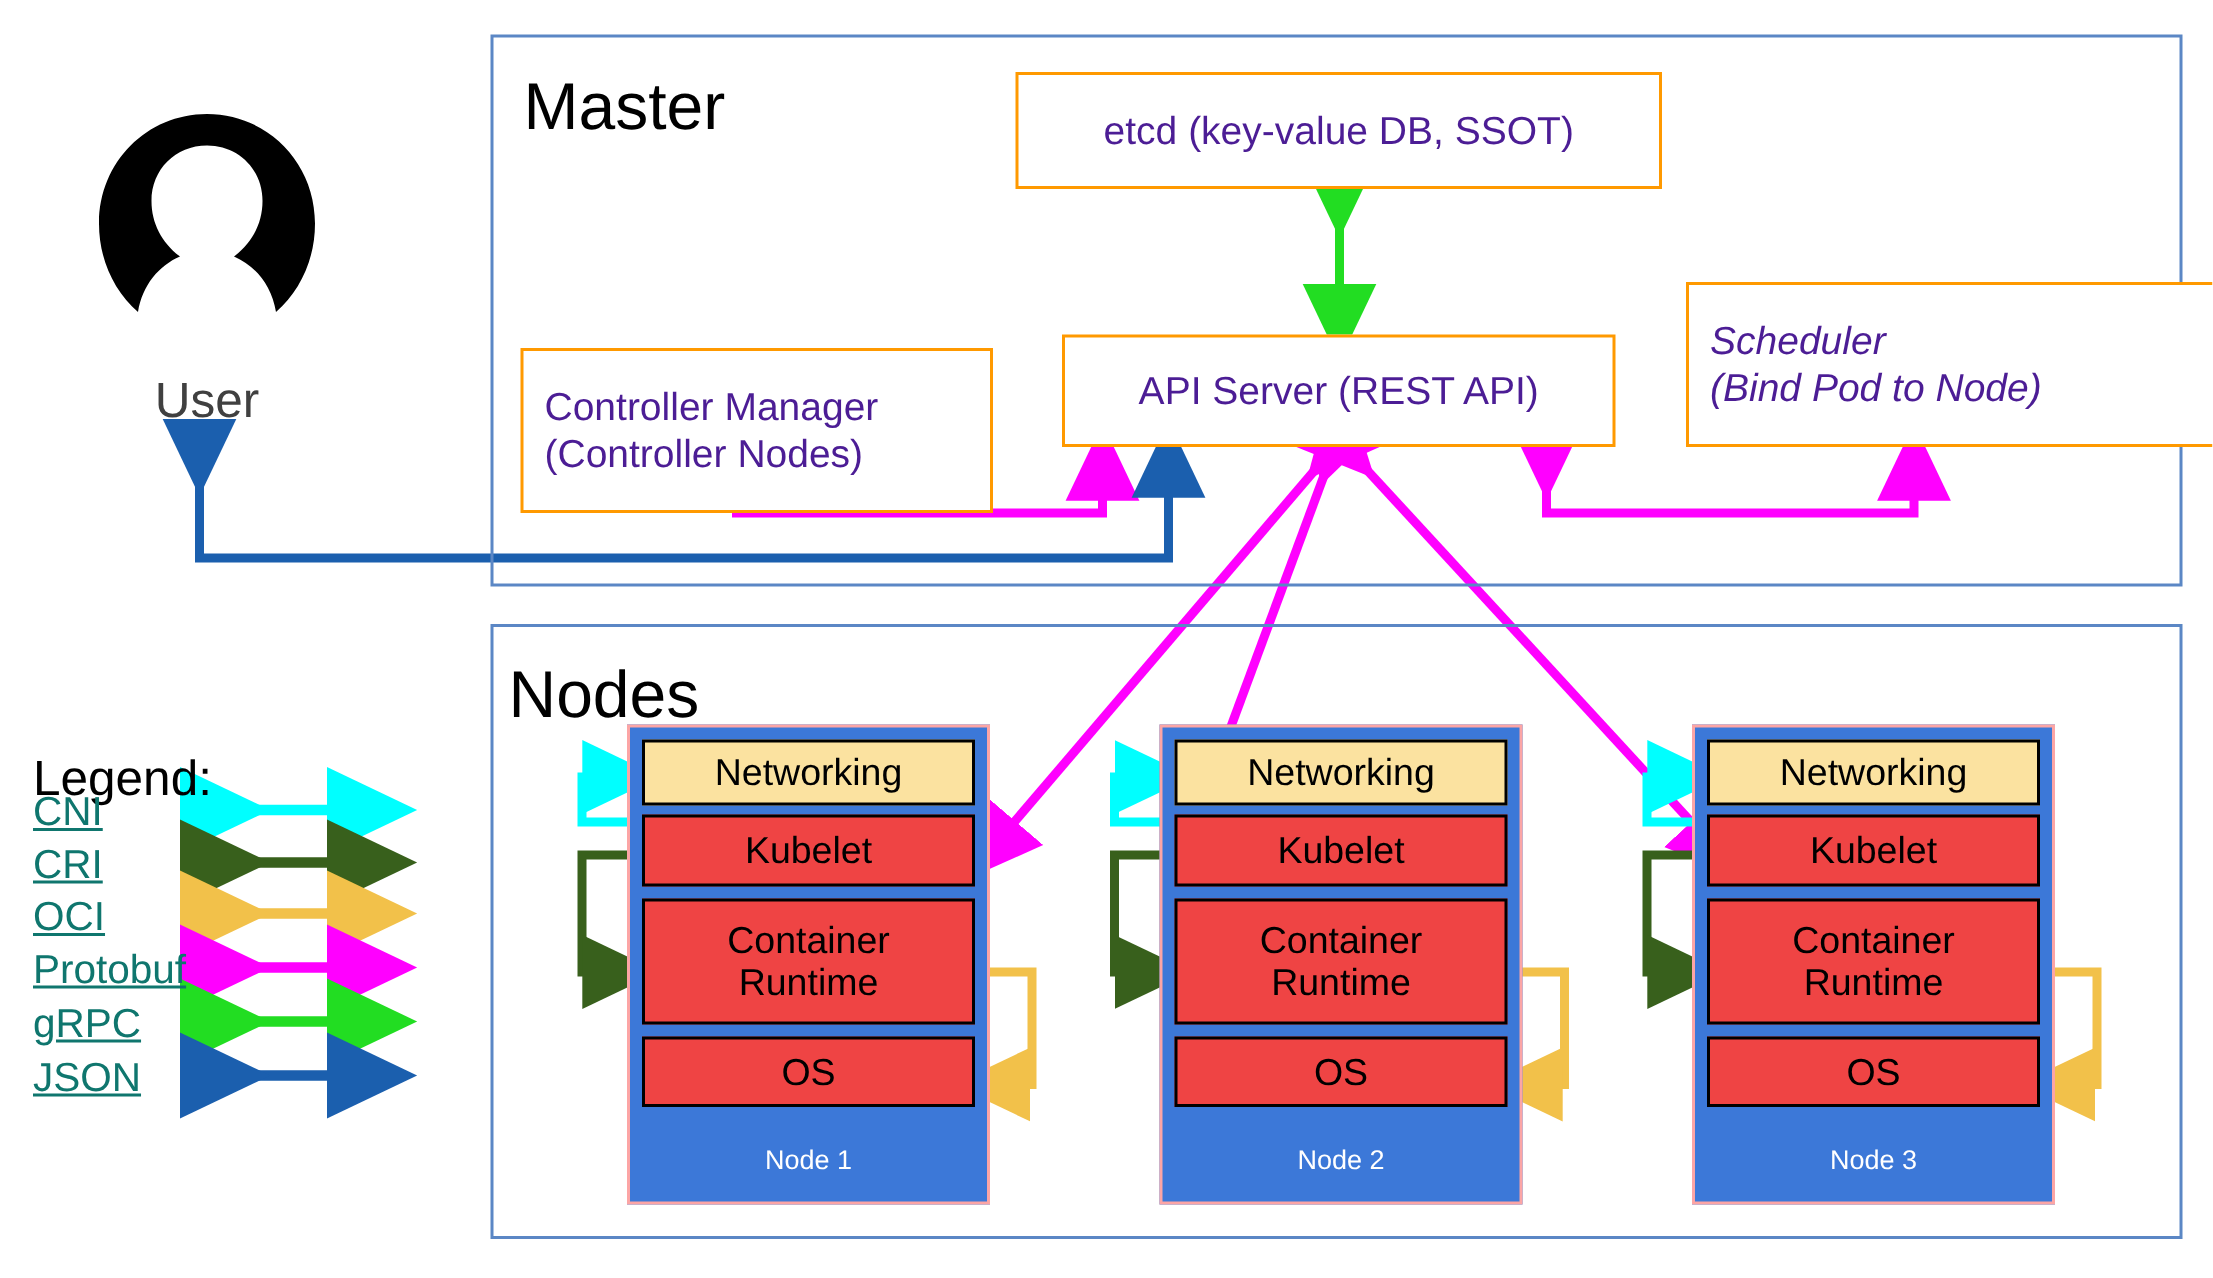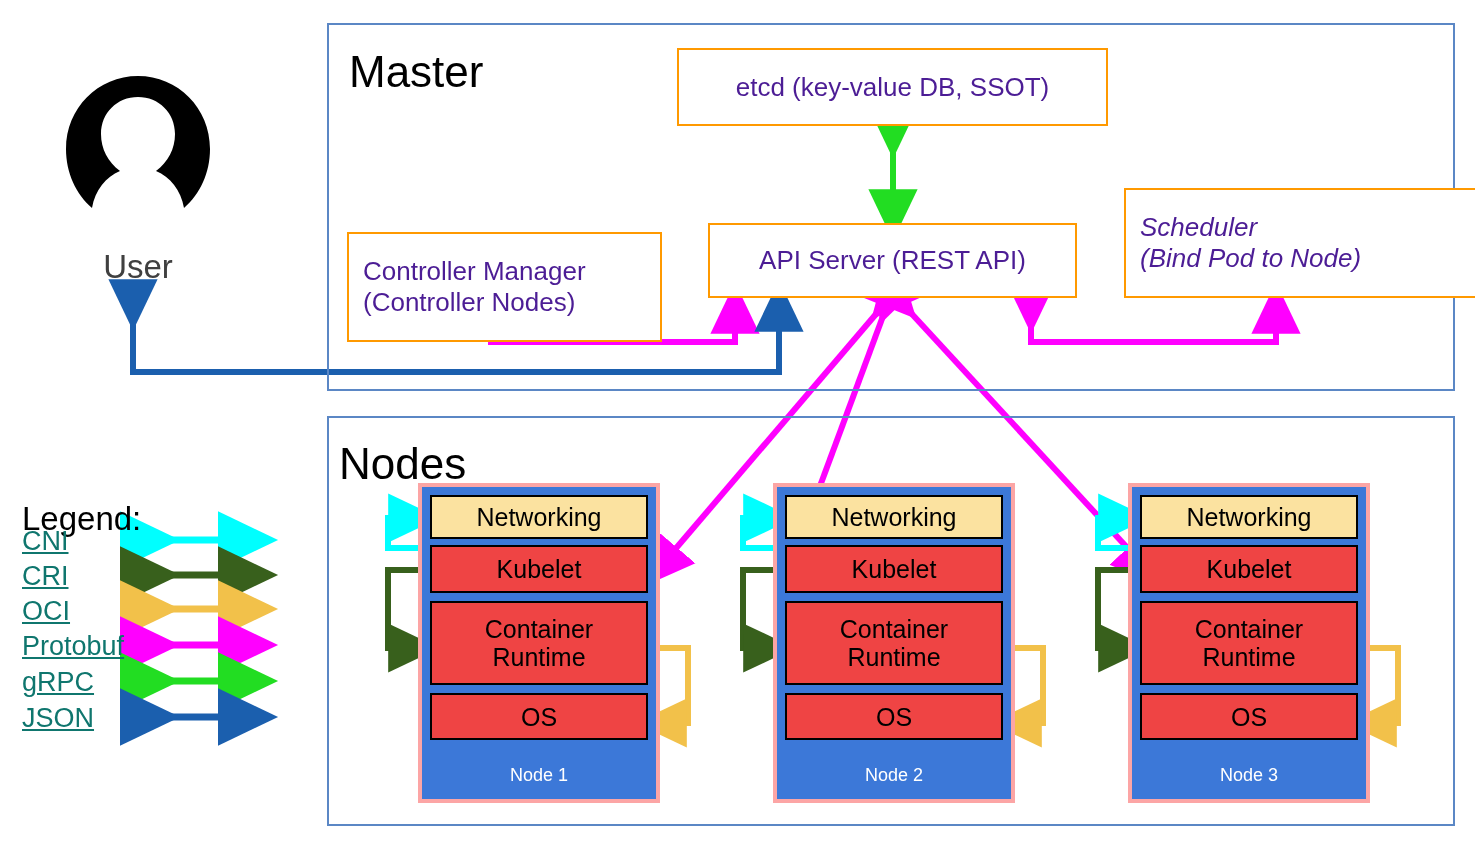--- a/index.html
+++ b/index.html
@@ -57,21 +57,21 @@
     justify-content: flex-start;
     text-align: left;
     padding-left: 14px;
   }
 
   
   .node {
     position: absolute;
     box-sizing: border-box;
     background: #3C78D8;
-    border: 4px solid #fca5a5;
+    border: 2px solid #fca5a5;
     padding: 8px 8px 0 8px;
   }
   .node-layer {
     box-sizing: border-box;
     border: 2px solid #000000;
     background: #ef4444;
     color: #000000;
     display: flex;
     align-items: center;
     justify-content: center;

